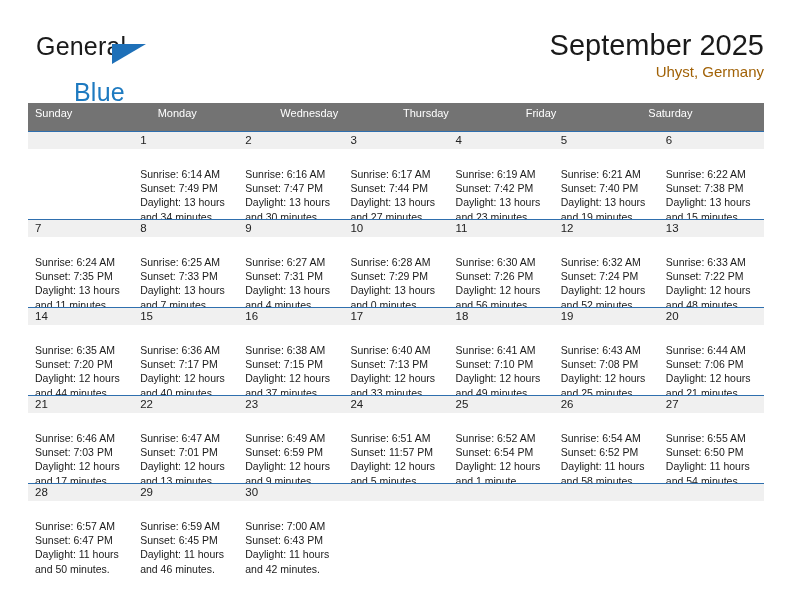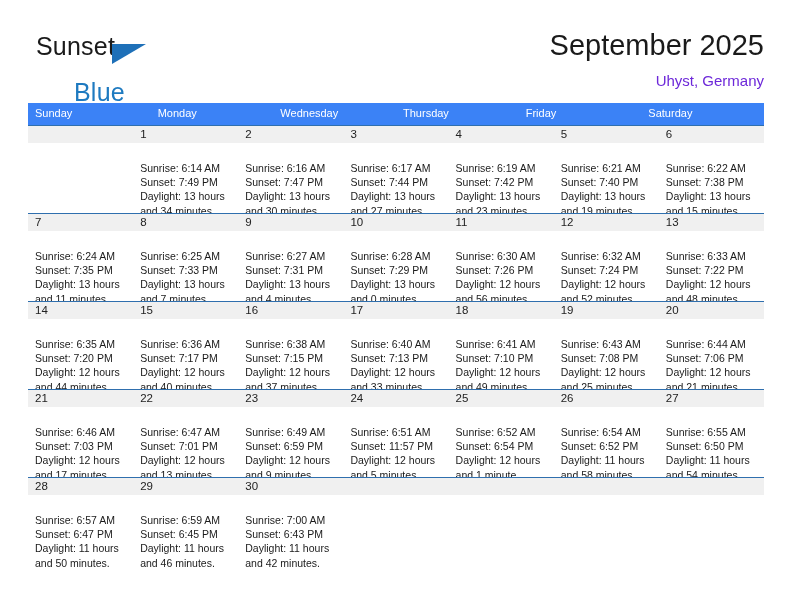--- a/index.html
+++ b/index.html
@@ -71,37 +71,36 @@
     text-align: right;
   }
   .cal-title {
     font-size: 29px;
     color: #1a1a1a;
     line-height: 34px;
     white-space: nowrap;
   }
   .cal-subtitle {
     font-size: 15px;
-    color: #6d28d9;
+    color: #a16207;
     line-height: 20px;
-    margin-top: 9px;
     white-space: nowrap;
   }
 
   
   .calendar {
     position: absolute;
     left: 28px;
     top: 103px;
     width: 736px;
   }
   .weekday-header {
     display: flex;
-    background: #3b82f6;
-    height: 22px;
+    background: #737373;
+    height: 28px;
   }
   .weekday {
     flex: 1 1 0;
     min-width: 0;
     color: #ffffff;
     font-size: 11px;
     line-height: 21px;
     padding-left: 7px;
     box-sizing: border-box;
     white-space: nowrap;
@@ -156,21 +155,21 @@
   }
 </style>
 </head>
 <body>
 
 <div class="page">
 
   <div class="header">
 
     <div class="brand">
-      <span class="brand-general">Sunset</span>
+      <span class="brand-general">General</span>
       <span class="brand-triangle"></span>
       <span class="brand-blue">Blue</span>
     </div>
 
     <div class="title-block">
       <div class="cal-title">September 2025</div>
       <div class="cal-subtitle">Uhyst, Germany</div>
     </div>
 
   </div>

